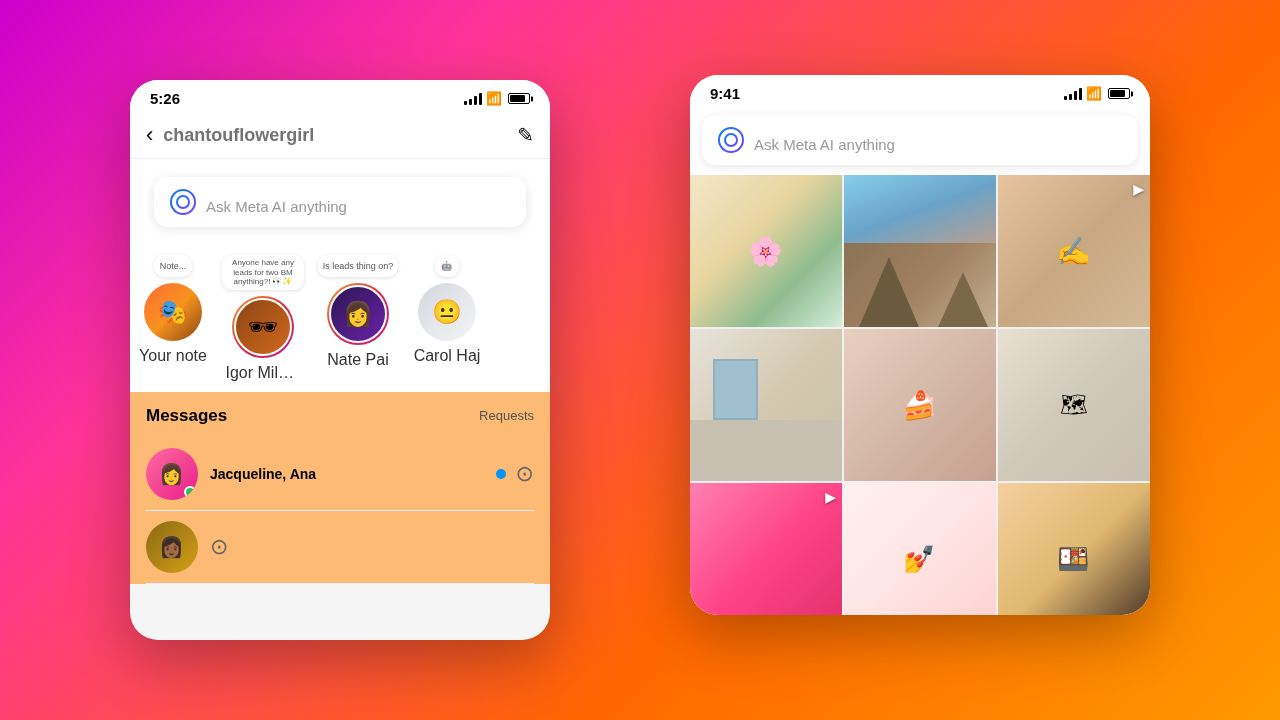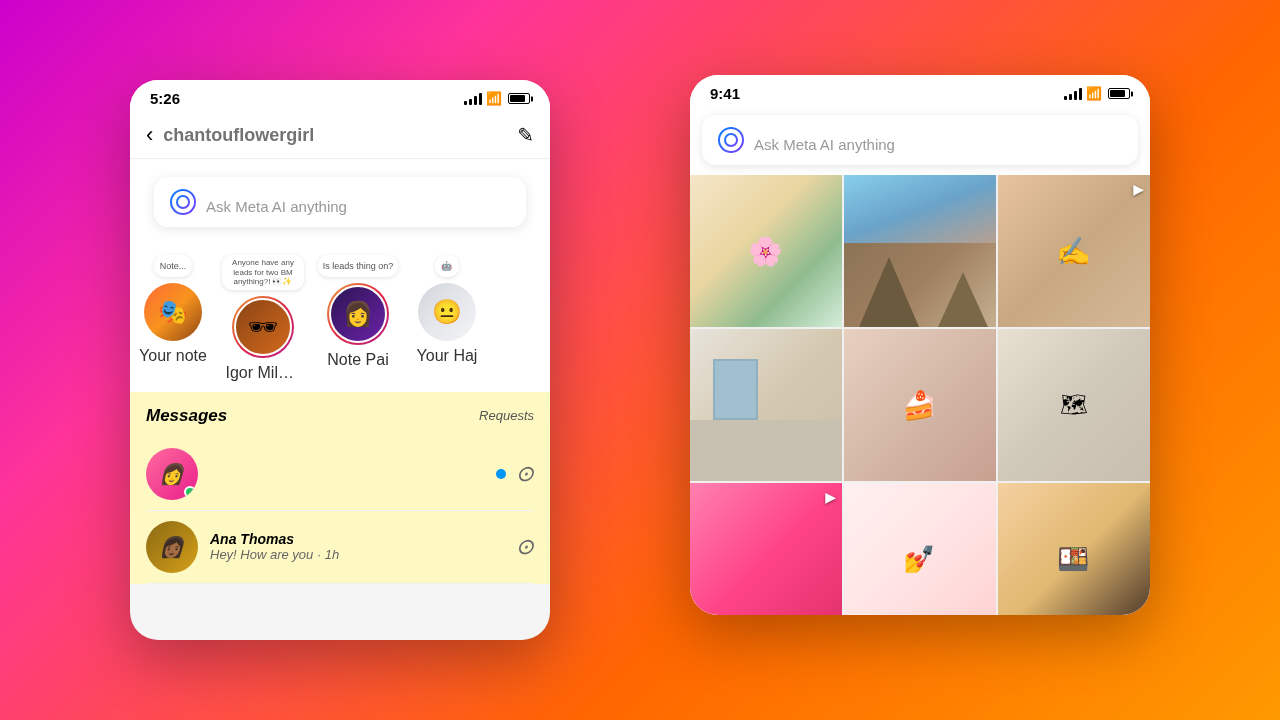--- a/index.html
+++ b/index.html
@@ -253,23 +253,22 @@
       right: 2px;
       width: 12px;
       height: 12px;
       background: #22c55e;
       border-radius: 50%;
       border: 2px solid white;
     }
 
     
     .messages-section {
-      background: #fef9c3;
+      background: #fdba74;
       padding: 14px 16px 0;
-      font-style: italic;
     }
 
     .messages-header {
       display: flex;
       justify-content: space-between;
       align-items: center;
       margin-bottom: 12px;
     }
 
     .messages-title {
@@ -433,58 +432,55 @@
       <span class="story-name">Igor Milovanov...</span>
     </div>
 
     <div class="story-item">
       <div class="story-note">Is leads thing on?</div>
       <div style="width:62px; height:62px; border-radius:50%; padding:2px; background:linear-gradient(135deg,#f09433,#e6683c,#dc2743,#cc2366,#bc1888);">
         <div style="width:100%;height:100%;border-radius:50%;border:2px solid white;overflow:hidden;background:linear-gradient(135deg,#2c1654,#6b21a8);">
           <div class="avatar-face">👩</div>
         </div>
       </div>
-      <span class="story-name">Note Pai</span>
+      <span class="story-name">Nate Pai</span>
     </div>
 
     <div class="story-item">
       <div class="story-note">🤖</div>
       <div class="story-avatar avatar-nate">
         <div class="avatar-face">😐</div>
       </div>
-      <span class="story-name">Your Haj</span>
+      <span class="story-name">Carol Haj</span>
     </div>
   </div>
 
   <div class="messages-section">
     <div class="messages-header">
       <span class="messages-title">Messages</span>
       <span class="requests-link">Requests</span>
     </div>
 
     <div class="message-item">
       <div class="message-avatar msg-avatar-1">
         <div class="avatar-face" style="font-size:20px;">👩</div>
         <div class="online-dot"></div>
       </div>
       <div class="message-info">
+        <div class="message-sender">Jacqueline, Ana</div>
       </div>
       <div class="message-actions">
         <div class="unread-dot"></div>
         <span class="camera-icon">⊙</span>
       </div>
     </div>
 
     <div class="message-item">
       <div class="message-avatar msg-avatar-2">
         <div class="avatar-face" style="font-size:20px;">👩🏾</div>
-      </div>
-      <div class="message-info">
-        <div class="message-sender">Ana Thomas</div>
-        <div class="message-preview">Hey! How are you · 1h</div>
       </div>
       <div class="message-actions">
         <span class="camera-icon">⊙</span>
       </div>
     </div>
   </div>
 </div>
 
 <div class="phone-screen phone-right">
 

